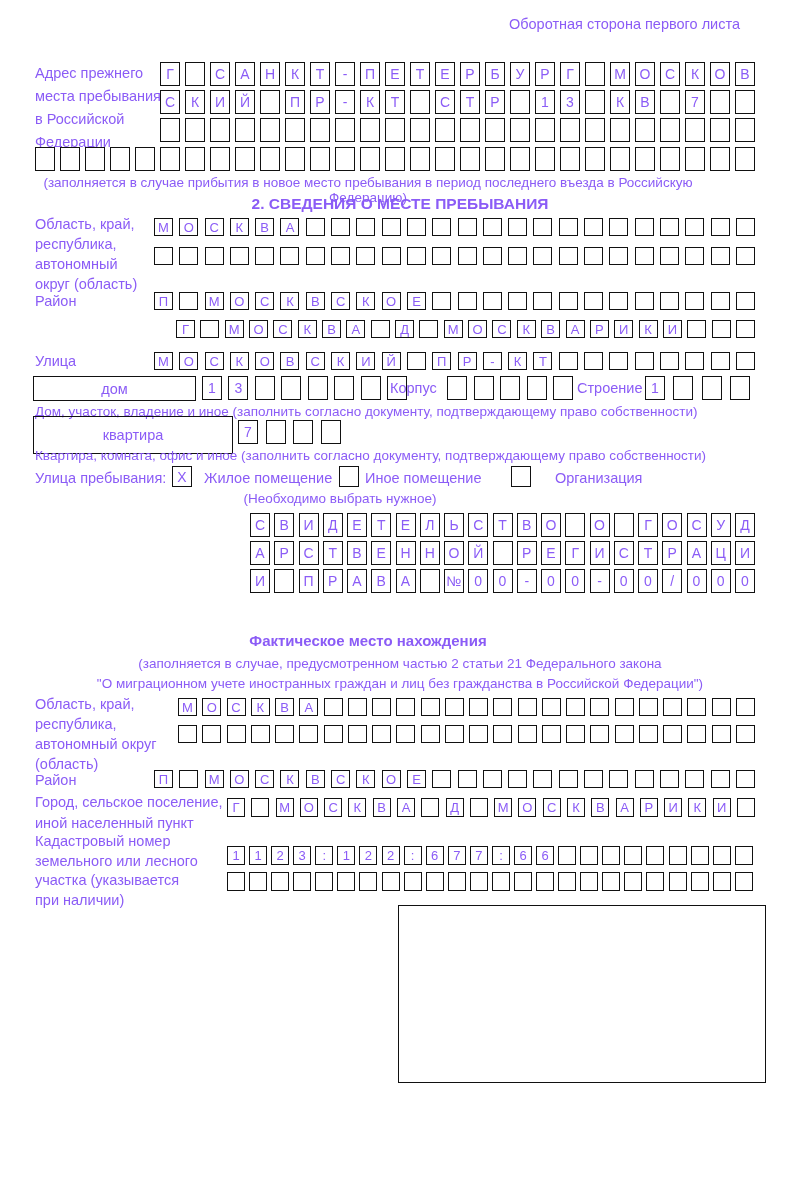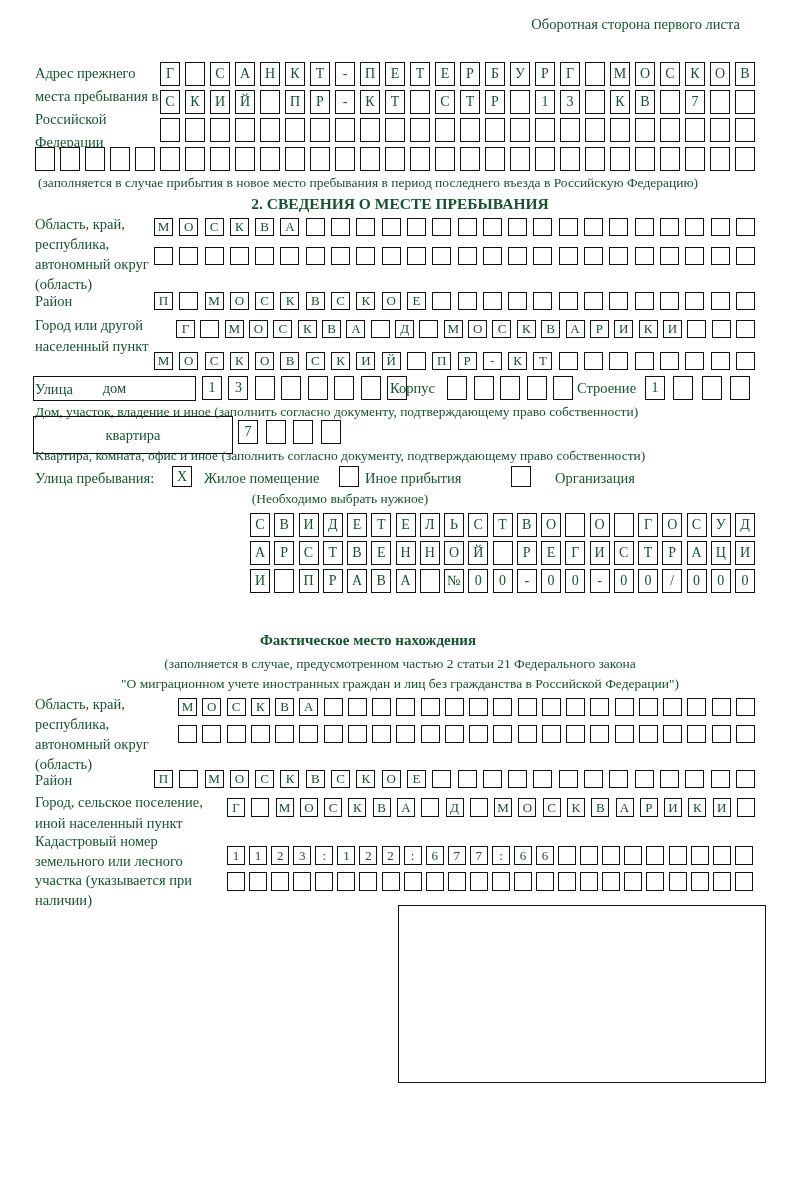--- a/index.html
+++ b/index.html
@@ -1,18 +1,18 @@
 <!DOCTYPE html>
 <html><head>
 <meta charset="utf-8">
 <style>
   html,body{margin:0;padding:0;background:#fff;}
   #page{
     position:relative;width:800px;height:1180px;background:#fff;
-    font-family:Liberation Serif, serif;color:#14532d;
+    font-family:Liberation Sans, sans-serif;color:#8b5cf6;
     overflow:hidden;
   }
   .abs{position:absolute;}
   .lbl{font-size:14.5px;line-height:21px;}
   .cap{font-size:13.5px;}
   .center{text-align:center;}
   .bold{font-weight:bold;text-align:center;}
   .row{position:absolute;display:flex;justify-content:space-between;}
   .row .cell{
     box-sizing:border-box;border:1.6px solid #111;background:#fff;
@@ -227,21 +227,20 @@
       <span class="cell"></span>
       <span class="cell"></span>
       <span class="cell"></span>
       <span class="cell"></span>
       <span class="cell"></span>
       <span class="cell"></span>
       <span class="cell"></span>
       <span class="cell"></span>
     </div>
 
-  <div class="abs lbl" style="left:35px;top:315px;width:135px;">Город или другой населенный пункт</div>
   <div class="row c18" style="left:176px;top:320px;width:579px;">
       <span class="cell">Г</span>
       <span class="cell"></span>
       <span class="cell">М</span>
       <span class="cell">О</span>
       <span class="cell">С</span>
       <span class="cell">К</span>
       <span class="cell">В</span>
       <span class="cell">А</span>
       <span class="cell"></span>
@@ -255,21 +254,21 @@
       <span class="cell">А</span>
       <span class="cell">Р</span>
       <span class="cell">И</span>
       <span class="cell">К</span>
       <span class="cell">И</span>
       <span class="cell"></span>
       <span class="cell"></span>
       <span class="cell"></span>
     </div>
 
-  <div class="abs lbl" style="left:35px;top:351px;margin-top:28px;">Улица</div>
+  <div class="abs lbl" style="left:35px;top:351px;">Улица</div>
   <div class="row c18" style="left:154px;top:352px;width:601px;">
       <span class="cell">М</span>
       <span class="cell">О</span>
       <span class="cell">С</span>
       <span class="cell">К</span>
       <span class="cell">О</span>
       <span class="cell">В</span>
       <span class="cell">С</span>
       <span class="cell">К</span>
       <span class="cell">И</span>
@@ -324,21 +323,21 @@
       <span class="cell"></span>
       <span class="cell"></span>
       <span class="cell"></span>
     </div>
   <div class="abs cap" style="left:35px;top:448px;width:740px;">Квартира, комната, офис и иное (заполнить согласно документу, подтверждающему право собственности)</div>
 
   <div class="abs lbl" style="left:35px;top:468px;">Улица пребывания:</div>
   <span class="cb" style="left:172px;top:466px;">X</span>
   <div class="abs lbl" style="left:204px;top:468px;">Жилое помещение</div>
   <span class="cb" style="left:339px;top:466px;"></span>
-  <div class="abs lbl" style="left:365px;top:468px;">Иное прибытия</div>
+  <div class="abs lbl" style="left:365px;top:468px;">Иное помещение</div>
   <span class="cb" style="left:511px;top:466px;"></span>
   <div class="abs lbl" style="left:555px;top:468px;">Организация</div>
   <div class="abs cap center" style="left:180px;top:491px;width:320px;">(Необходимо выбрать нужное)</div>
 
   <div class="row c24" style="left:250px;top:513px;width:505px;">
       <span class="cell">С</span>
       <span class="cell">В</span>
       <span class="cell">И</span>
       <span class="cell">Д</span>
       <span class="cell">Е</span>

